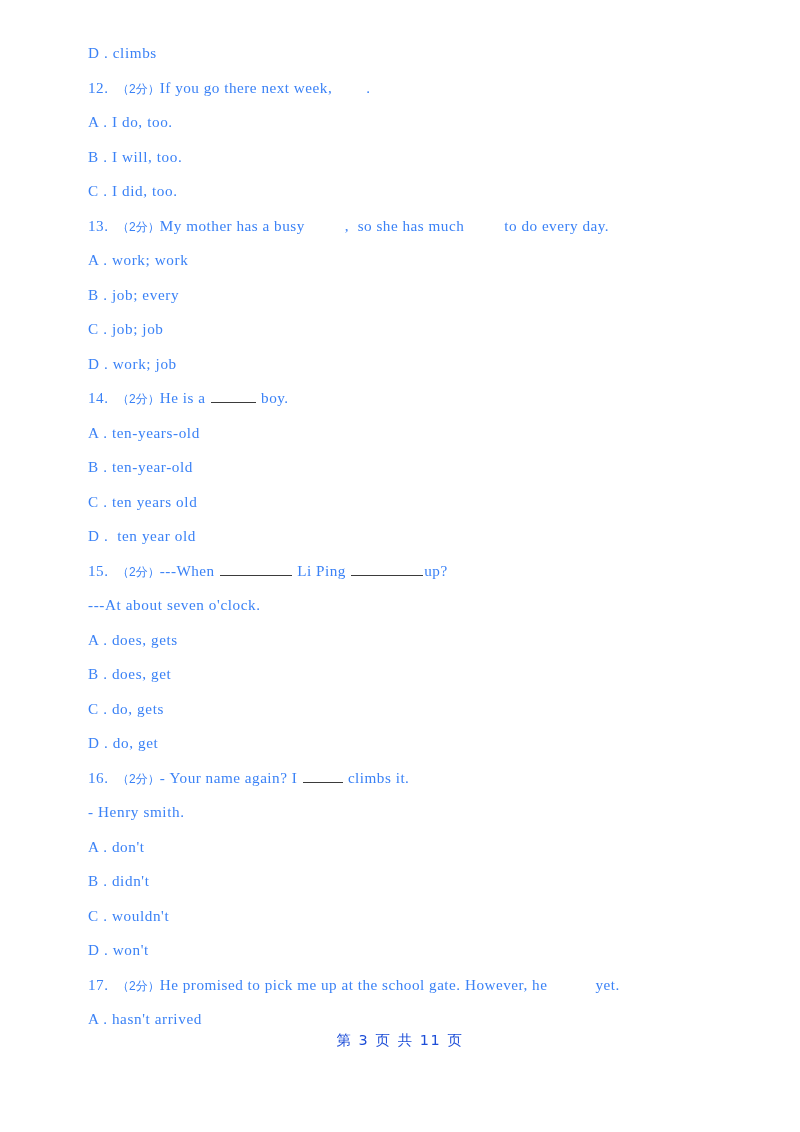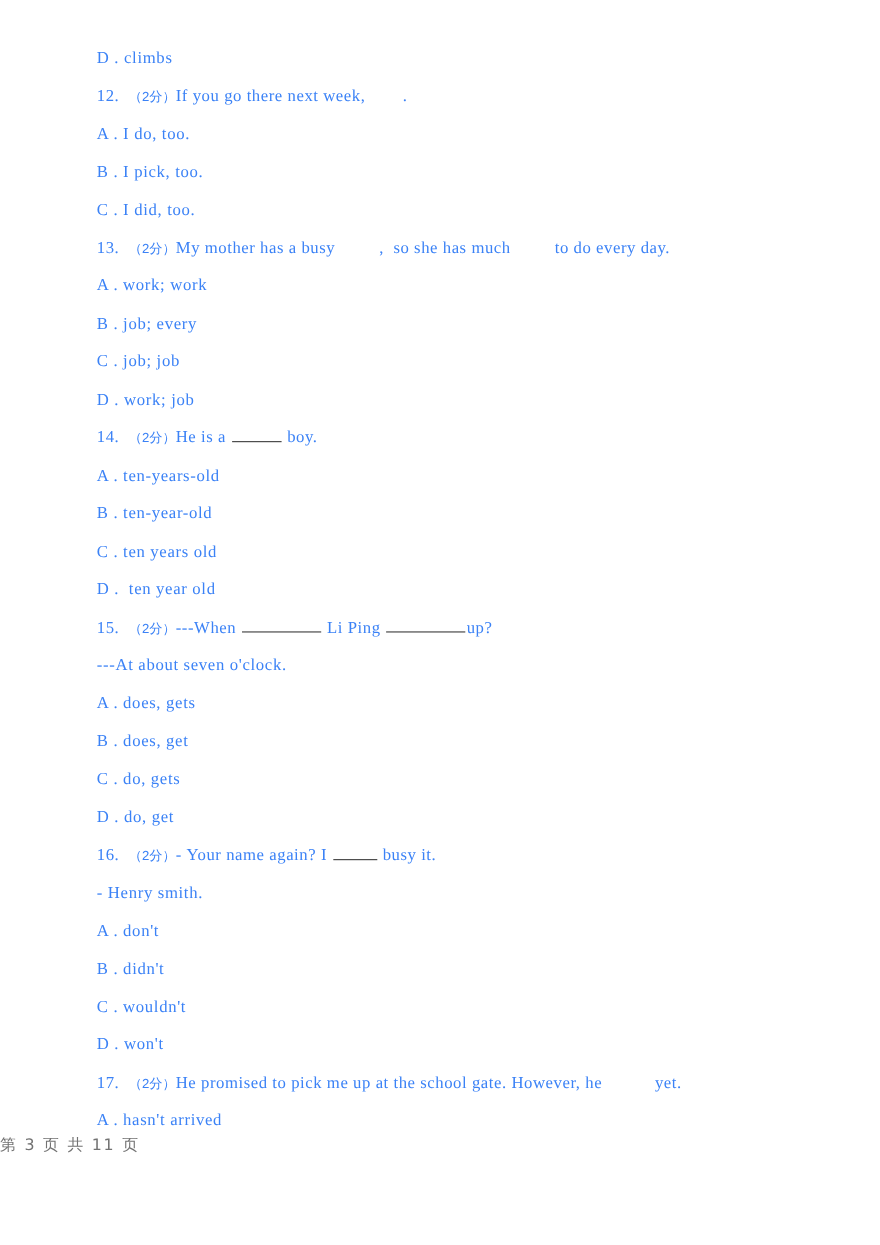--- a/index.html
+++ b/index.html
@@ -67,40 +67,41 @@
 
   .gap-sm { display: inline-block; width: 34px; }
   .gap-md { display: inline-block; width: 40px; }
   .gap-lg { display: inline-block; width: 48px; }
 
   #footer {
     position: absolute;
     left: 0;
     top: 1031px;
     width: 800px;
-    color: #737373;
+    text-align: center;
+    color: #1d4ed8;
     font-size: 14.4px;
     letter-spacing: 1.6px;
     font-family: "DejaVu Sans", "Liberation Sans", sans-serif;
     white-space: pre;
   }
 </style>
 </head>
 <body>
 
 <div id="page">
 
   <div id="content">
 
     <div class="line"><span>D . climbs</span></div>
 
     <div class="line q"><span>12.</span>&nbsp;&nbsp;<span class="marks">（2分）</span><span>If you go there next week,</span><span class="gap-sm"></span><span>.</span></div>
 
     <div class="line"><span>A . I do, too.</span></div>
-    <div class="line"><span>B . I pick, too.</span></div>
+    <div class="line"><span>B . I will, too.</span></div>
     <div class="line"><span>C . I did, too.</span></div>
 
     <div class="line q"><span>13.</span>&nbsp;&nbsp;<span class="marks">（2分）</span><span>My mother has a busy</span><span class="gap-md"></span><span>,  so she has much</span><span class="gap-md"></span><span>to do every day.</span></div>
 
     <div class="line"><span>A . work; work</span></div>
     <div class="line"><span>B . job; every</span></div>
     <div class="line"><span>C . job; job</span></div>
     <div class="line"><span>D . work; job</span></div>
 
     <div class="line q"><span>14.</span>&nbsp;&nbsp;<span class="marks">（2分）</span><span>He is a</span> <span class="blank w1"></span> <span>boy.</span></div>
@@ -112,21 +113,21 @@
 
     <div class="line q"><span>15.</span>&nbsp;&nbsp;<span class="marks">（2分）</span><span>---When</span> <span class="blank w2"></span> <span>Li Ping</span> <span class="blank w2"></span><span>up?</span></div>
 
     <div class="line"><span>---At about seven o'clock.</span></div>
 
     <div class="line"><span>A . does, gets</span></div>
     <div class="line"><span>B . does, get</span></div>
     <div class="line"><span>C . do, gets</span></div>
     <div class="line"><span>D . do, get</span></div>
 
-    <div class="line q"><span>16.</span>&nbsp;&nbsp;<span class="marks">（2分）</span><span>- Your name again? I</span> <span class="blank w3"></span> <span>busy it.</span></div>
+    <div class="line q"><span>16.</span>&nbsp;&nbsp;<span class="marks">（2分）</span><span>- Your name again? I</span> <span class="blank w3"></span> <span>climbs it.</span></div>
 
     <div class="line"><span>- Henry smith.</span></div>
 
     <div class="line"><span>A . don't</span></div>
     <div class="line"><span>B . didn't</span></div>
     <div class="line"><span>C . wouldn't</span></div>
     <div class="line"><span>D . won't</span></div>
 
     <div class="line q"><span>17.</span>&nbsp;&nbsp;<span class="marks">（2分）</span><span>He promised to pick me up at the school gate. However, he</span><span class="gap-lg"></span><span>yet.</span></div>
 

